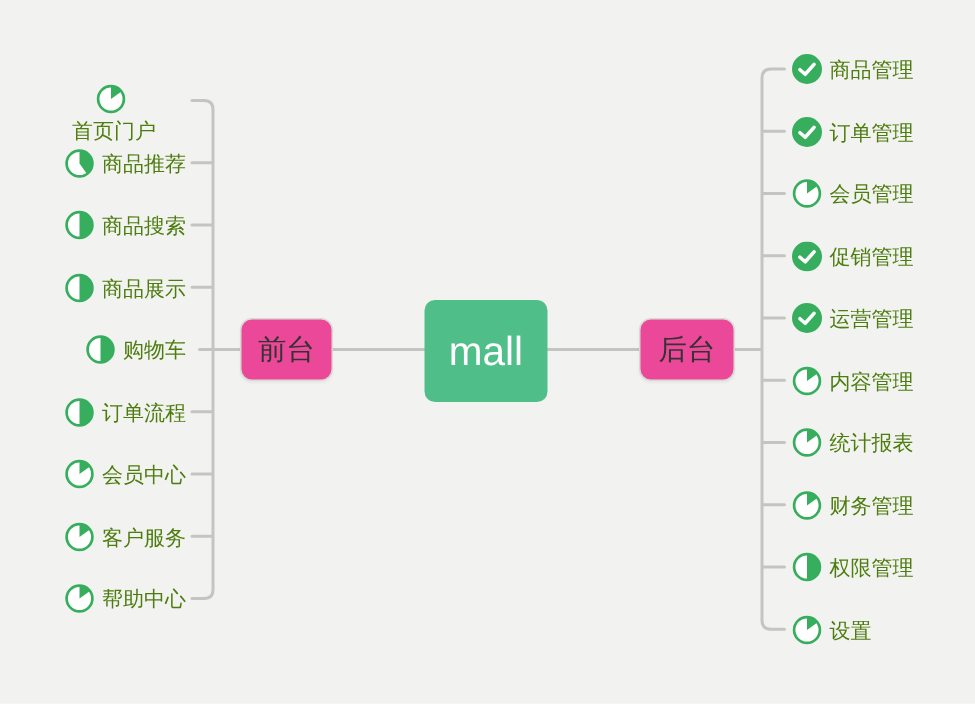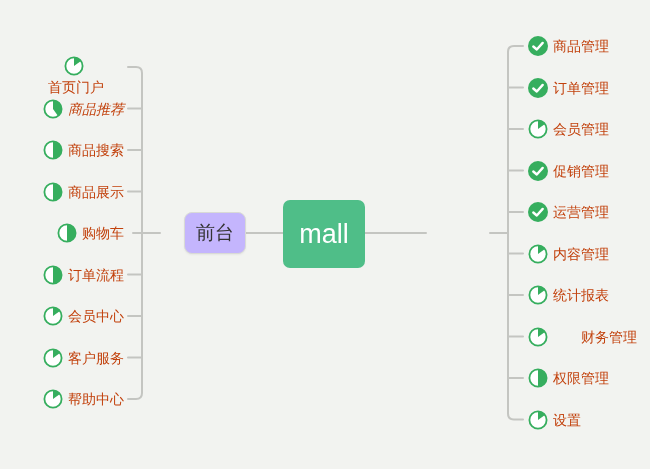--- a/index.html
+++ b/index.html
@@ -12,60 +12,63 @@
   .node{
     position:absolute;display:flex;align-items:center;justify-content:center;
     box-sizing:border-box;
   }
   .node.hub{
     left:283px;top:200px;width:82px;height:68px;
     background:#4fbe88;border-radius:7px;
     color:#ffffff;font-size:27px;
   }
   .node.branch{
-    background:#c4b5fd;border:1px solid #d9dad6;border-radius:8px;
+    background:#ec4899;border:1px solid #d9dad6;border-radius:8px;
     box-shadow:0 1px 2px rgba(0,0,0,0.05);
-    color:#333333;font-size:19px;margin-left:24px;
+    color:#333333;font-size:19px;
   }
   #node-front{left:160px;top:212px;width:62px;height:42px;}
   #node-back{left:426px;top:212px;width:64px;height:42px;}
   .row{
     position:absolute;display:flex;align-items:center;height:22px;
     cursor:default;
   }
   .row .icon{flex:0 0 20px;width:20px;height:20px;}
   .row .label{
-    margin-left:5px;font-size:14px;color:#c2410c;white-space:nowrap;
+    margin-left:5px;font-size:14px;color:#4d7c0f;white-space:nowrap;
     line-height:22px;
   }
 </style>
 </head>
 <body>
 
 <div class="canvas" id="canvas">
   <svg id="connectors" viewBox="0 0 650 469" xmlns="http://www.w3.org/2000/svg">
     <path id="connector-path" fill="none" stroke-width="2" stroke-linecap="round" d="M222,233 H283 M365,233 H426 M133,233 H160 M128,67 H136 Q142,67 142,73 V393 Q142,399 136,399 H128 M128,108.5 H142 M128,150 H142 M128,191.5 H142 M128,274.5 H142 M128,316 H142 M128,357.5 H142 M490,233 H508 M523,46 H514 Q508,46 508,52 V413.5 Q508,419.5 514,419.5 H523 M508,87.5 H523 M508,129 H523 M508,170.5 H523 M508,212 H523 M508,253.5 H523 M508,295 H523 M508,336.5 H523 M508,378 H523" stroke="#c4c5c1"></path>
   </svg>
 
   <div class="node hub" id="node-root">
     <span>mall</span>
   </div>
 
   <div class="node branch" id="node-front">
     <span>前台</span>
   </div>
 
+  <div class="node branch" id="node-back">
+    <span>后台</span>
+  </div>
 <div class="row" style="left: 43px; top: 56px; flex-direction: column;">
       <svg class="icon" viewBox="0 0 20 20">
         <circle cx="10" cy="10" r="8.6" fill="#ffffff" stroke="#36ae5e" stroke-width="1.8"></circle>
         <path d="M10,10 L10,1.4 A8.6,8.6 0 0 1 16.96,4.95 Z" fill="#36ae5e"></path>
       </svg>
       <span class="label">首页门户</span>
     </div>
-    <div class="row" style="left: 43px; top: 97.5px; font-style: italic;">
+    <div class="row" style="left: 43px; top: 97.5px;">
       <svg class="icon" viewBox="0 0 20 20">
         <circle cx="10" cy="10" r="8.6" fill="#ffffff" stroke="#36ae5e" stroke-width="1.8"></circle>
         <path d="M10,10 L10,1.4 A8.6,8.6 0 0 1 15.05,16.96 Z" fill="#36ae5e"></path>
       </svg>
       <span class="label">商品推荐</span>
     </div>
     <div class="row" style="left: 43px; top: 139px;">
       <svg class="icon" viewBox="0 0 20 20">
         <circle cx="10" cy="10" r="8.6" fill="#ffffff" stroke="#36ae5e" stroke-width="1.8"></circle>
         <path d="M10,10 L10,1.4 A8.6,8.6 0 0 1 10.00,18.60 Z" fill="#36ae5e"></path>
@@ -156,21 +159,21 @@
       </svg>
       <span class="label">内容管理</span>
     </div>
     <div class="row" style="left: 528px; top: 284px;">
       <svg class="icon" viewBox="0 0 20 20">
         <circle cx="10" cy="10" r="8.6" fill="#ffffff" stroke="#36ae5e" stroke-width="1.8"></circle>
         <path d="M10,10 L10,1.4 A8.6,8.6 0 0 1 16.96,4.95 Z" fill="#36ae5e"></path>
       </svg>
       <span class="label">统计报表</span>
     </div>
-    <div class="row" style="left: 528px; top: 325.5px; gap: 28px;">
+    <div class="row" style="left: 528px; top: 325.5px;">
       <svg class="icon" viewBox="0 0 20 20">
         <circle cx="10" cy="10" r="8.6" fill="#ffffff" stroke="#36ae5e" stroke-width="1.8"></circle>
         <path d="M10,10 L10,1.4 A8.6,8.6 0 0 1 16.96,4.95 Z" fill="#36ae5e"></path>
       </svg>
       <span class="label">财务管理</span>
     </div>
     <div class="row" style="left: 528px; top: 367px;">
       <svg class="icon" viewBox="0 0 20 20">
         <circle cx="10" cy="10" r="8.6" fill="#ffffff" stroke="#36ae5e" stroke-width="1.8"></circle>
         <path d="M10,10 L10,1.4 A8.6,8.6 0 0 1 10.00,18.60 Z" fill="#36ae5e"></path>

